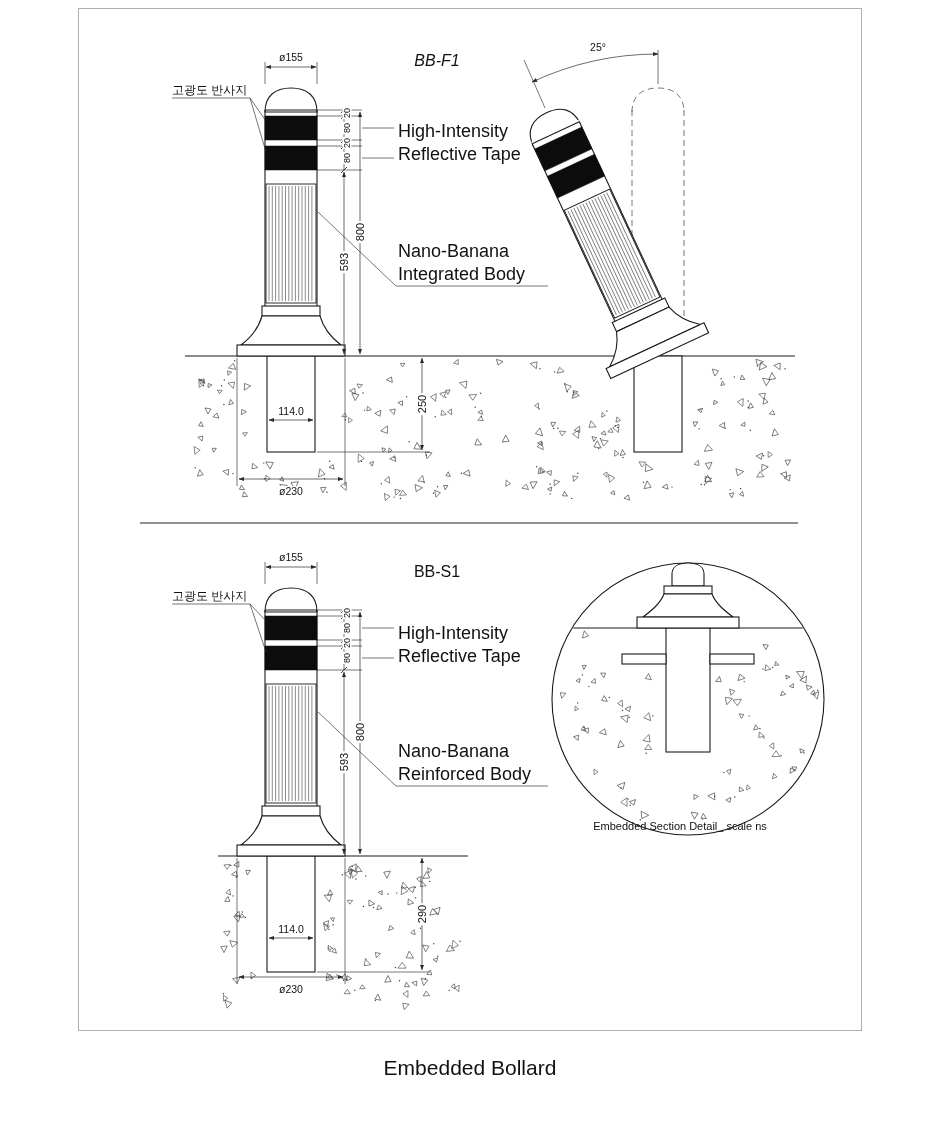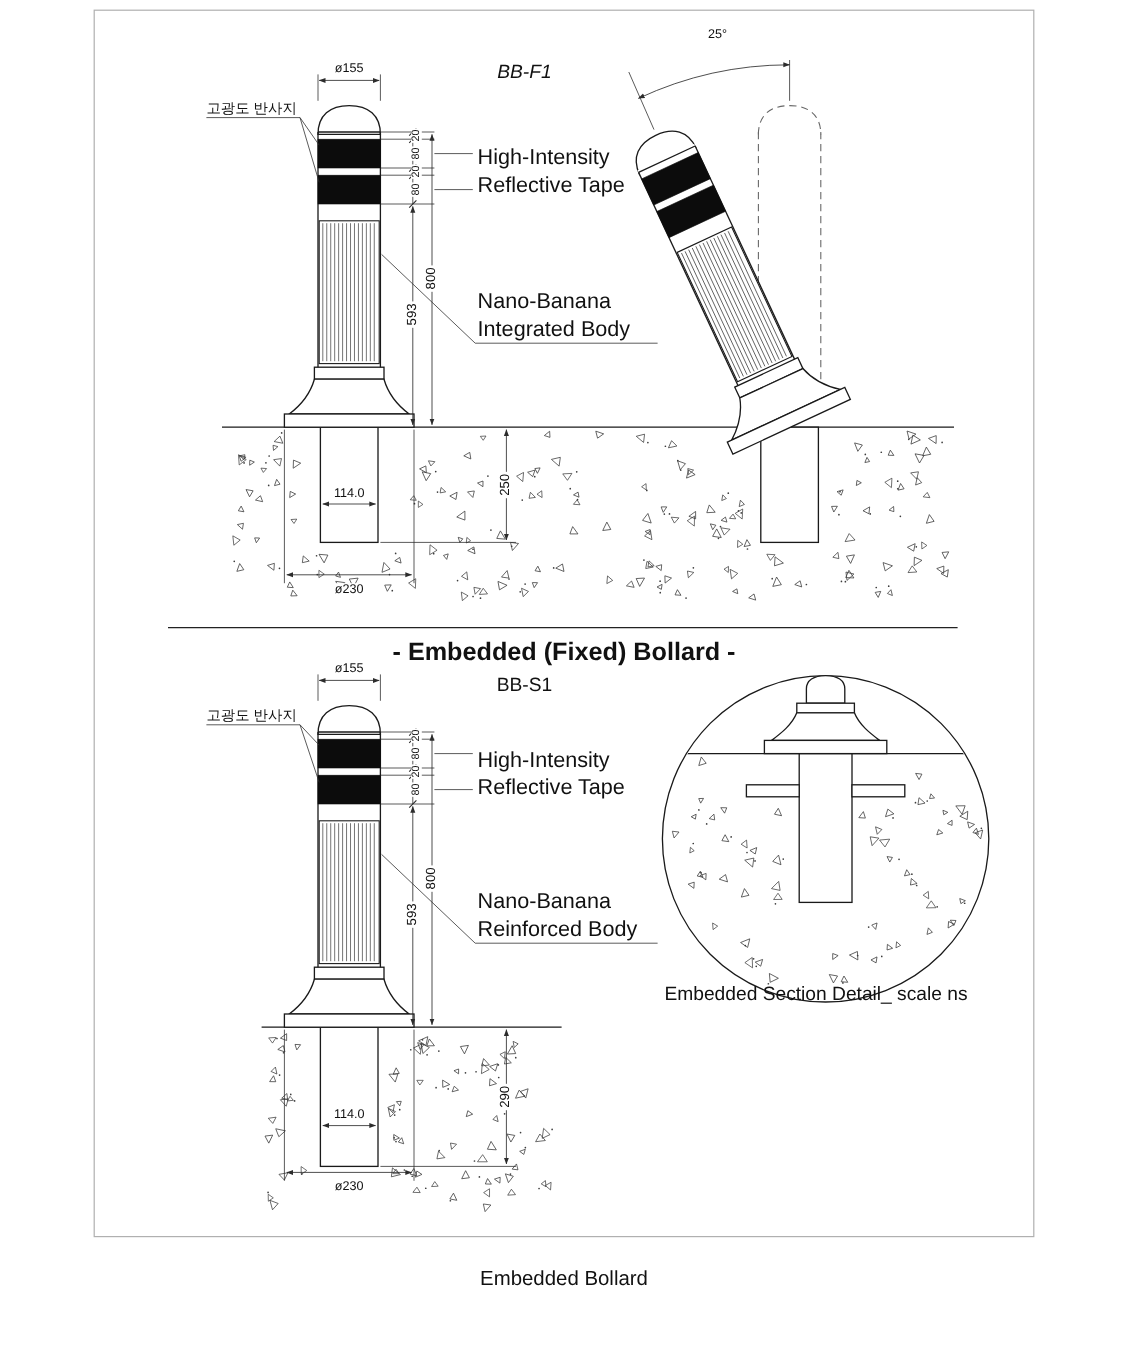--- a/index.html
+++ b/index.html
@@ -13,22 +13,22 @@
   .title{font-size:21px;font-weight:bold;white-space:nowrap;}
   .model{font-size:16px;white-space:nowrap;}
   .korean{font-size:12px;white-space:nowrap;}
   .biglabel{font-size:18px;line-height:1.28;white-space:pre-line;}
   .dimt{position:absolute;font-size:10.5px;line-height:1;background:#fff;
         padding:0 2px;transform:translateX(-50%);white-space:nowrap;}
   .rot{position:absolute;font-size:11px;line-height:1;background:#fff;padding:0 2px;
        transform:translate(-50%,-50%) rotate(-90deg);white-space:nowrap;}
   .rots{position:absolute;font-size:9px;line-height:1;background:#fff;padding:0 1px;
        transform:translate(-50%,-50%) rotate(-90deg);white-space:nowrap;}
-  .detailcap{font-size:16px;white-space:nowrap;}
-  .caption{font-size:17px;white-space:nowrap;}
+  .detailcap{font-size:11px;white-space:nowrap;}
+  .caption{font-size:21px;white-space:nowrap;}
   
   .o{stroke:#1a1a1a;stroke-width:1.1;fill:none;}
   .w{fill:#fff;}
   .wfill{fill:#fff;stroke:none;}
   .band{fill:#0c0c0c;stroke:#0c0c0c;stroke-width:0.5;}
   .ribbox{stroke:#1a1a1a;stroke-width:0.9;fill:#fff;}
   .rib{stroke:#2c2c2c;stroke-width:0.55;}
   .thin{stroke:#2c2c2c;stroke-width:0.65;fill:none;}
   .tick{stroke:#2c2c2c;stroke-width:0.9;}
   .dim{stroke:#2c2c2c;stroke-width:0.7;fill:none;
@@ -661,26 +661,25 @@
   <div class="rots" style="left:347px;top:113px;">20</div>
   <div class="rots" style="left:347px;top:128px;">80</div>
   <div class="rots" style="left:347px;top:143px;">20</div>
   <div class="rots" style="left:347px;top:158px;">80</div>
   <div class="rot" style="left:360px;top:232px;">800</div>
   <div class="rot" style="left:344px;top:262px;">593</div>
   <div class="t biglabel" style="left:398px;top:120px;">High-Intensity
 Reflective Tape</div>
   <div class="t biglabel" style="left:398px;top:240px;">Nano-Banana
 Integrated Body</div>
-  <div class="dimt" style="left:598px;top:24px;">25°</div>
+  <div class="dimt" style="left:598px;top:42px;">25°</div>
   <div class="rot" style="left:422px;top:404px;">250</div>
   <div class="dimt" style="left:291px;top:406px;">114.0</div>
   <div class="dimt" style="left:291px;top:486px;">ø230</div>
 
-  <div class="t title cx" style="left:470px;top:532px;">- Embedded (Fixed) Bollard -</div>
   <div class="t model cx" style="left:437px;top:563px;">BB-S1</div>
   <div class="t korean" style="left:172px;top:590px;">고광도 반사지</div>
   <div class="dimt" style="left:291px;top:552px;">ø155</div>
   <div class="rots" style="left:347px;top:613px;">20</div>
   <div class="rots" style="left:347px;top:628px;">80</div>
   <div class="rots" style="left:347px;top:643px;">20</div>
   <div class="rots" style="left:347px;top:658px;">80</div>
   <div class="rot" style="left:360px;top:732px;">800</div>
   <div class="rot" style="left:344px;top:762px;">593</div>
   <div class="t biglabel" style="left:398px;top:622px;">High-Intensity

